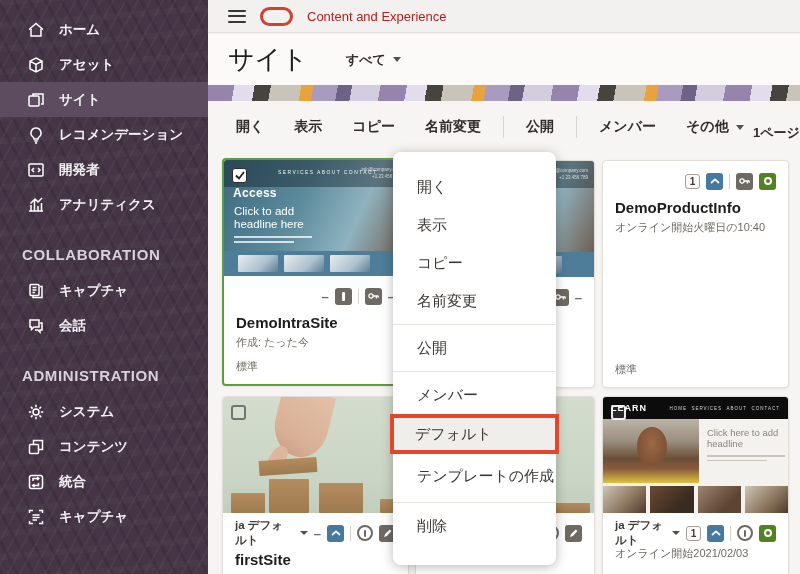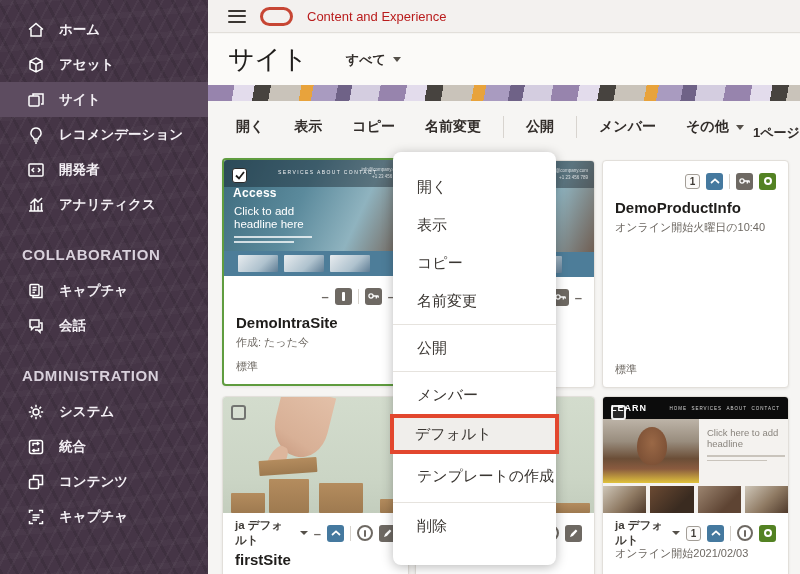--- a/index.html
+++ b/index.html
@@ -238,35 +238,35 @@
       <svg width="18" height="18" viewBox="0 0 18 18" fill="none" stroke="#fff" stroke-width="1.5">
           <circle cx="9" cy="9" r="3"></circle>
           <path d="M9 1.8v2.4M9 13.8v2.4M1.8 9h2.4M13.8 9h2.4M3.9 3.9l1.7 1.7M12.4 12.4l1.7 1.7M14.1 3.9l-1.7 1.7M5.6 12.4l-1.7 1.7"></path>
         </svg>
     </span>
     <span>システム</span>
   </div>
   <div class="nav-item">
     <span class="nicon">
       <svg width="18" height="18" viewBox="0 0 18 18" fill="none" stroke="#fff" stroke-width="1.5">
+          <rect x="2.5" y="6.5" width="9" height="9" rx="1"></rect>
+          <path d="M6.5 6.5v-4h9v9h-4"></path>
+        </svg>
+    </span>
+    <span>コンテンツ</span>
+  </div>
+  <div class="nav-item">
+    <span class="nicon">
+      <svg width="18" height="18" viewBox="0 0 18 18" fill="none" stroke="#fff" stroke-width="1.5">
           <rect x="2.5" y="2.5" width="13" height="13" rx="2"></rect>
           <path d="M6 8V5.5h5.5M11.5 10v2.5H6"></path>
           <path d="M10 4l1.8 1.5L10 7M7.5 11l-1.8 1.5L7.5 14"></path>
         </svg>
     </span>
     <span>統合</span>
-  </div>
-  <div class="nav-item">
-    <span class="nicon">
-      <svg width="18" height="18" viewBox="0 0 18 18" fill="none" stroke="#fff" stroke-width="1.5">
-          <rect x="2.5" y="6.5" width="9" height="9" rx="1"></rect>
-          <path d="M6.5 6.5v-4h9v9h-4"></path>
-        </svg>
-    </span>
-    <span>コンテンツ</span>
   </div>
   <div class="nav-item">
     <span class="nicon">
       <svg width="18" height="18" viewBox="0 0 18 18" fill="none" stroke="#fff" stroke-width="1.5">
           <path d="M2.5 5V2.5H6M12 2.5h3.5V5M15.5 13v2.5H12M6 15.5H2.5V13M5.5 7h7M5.5 9.5h7M5.5 12h4.5"></path>
         </svg>
     </span>
     <span>キャプチャ</span>
   </div>
 </aside>

